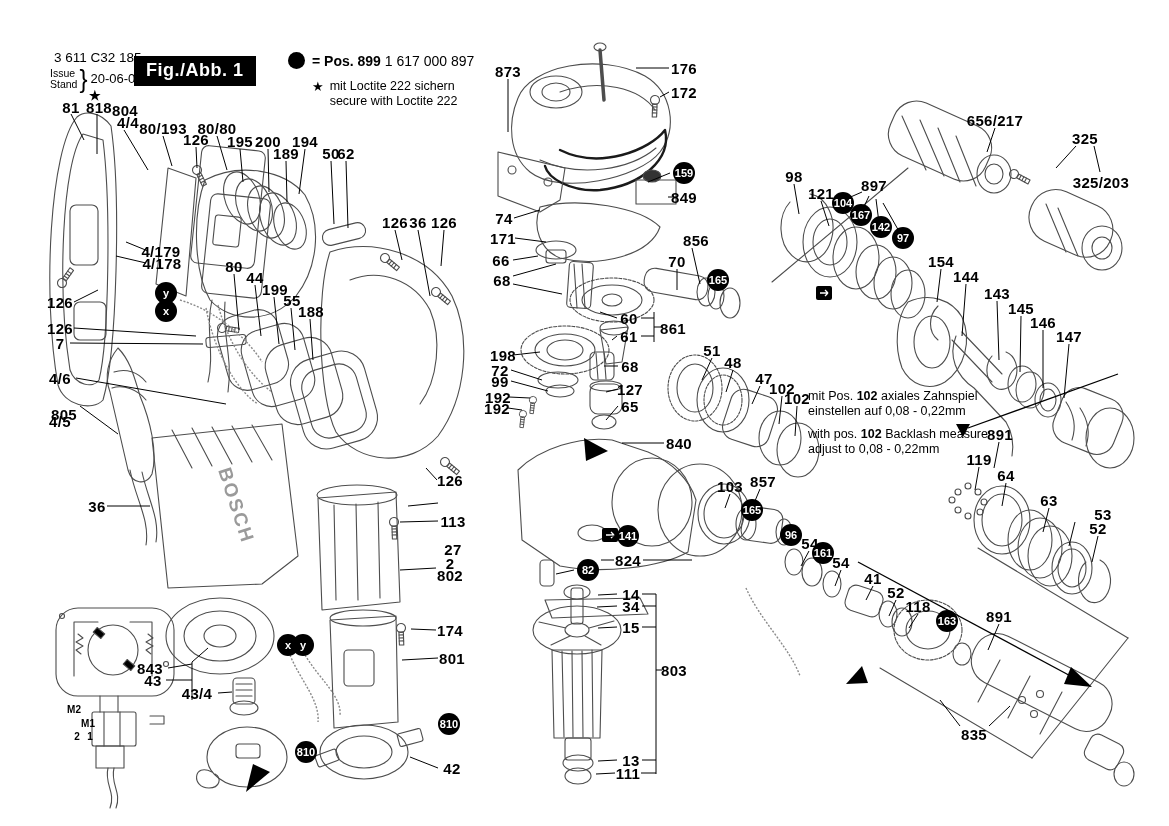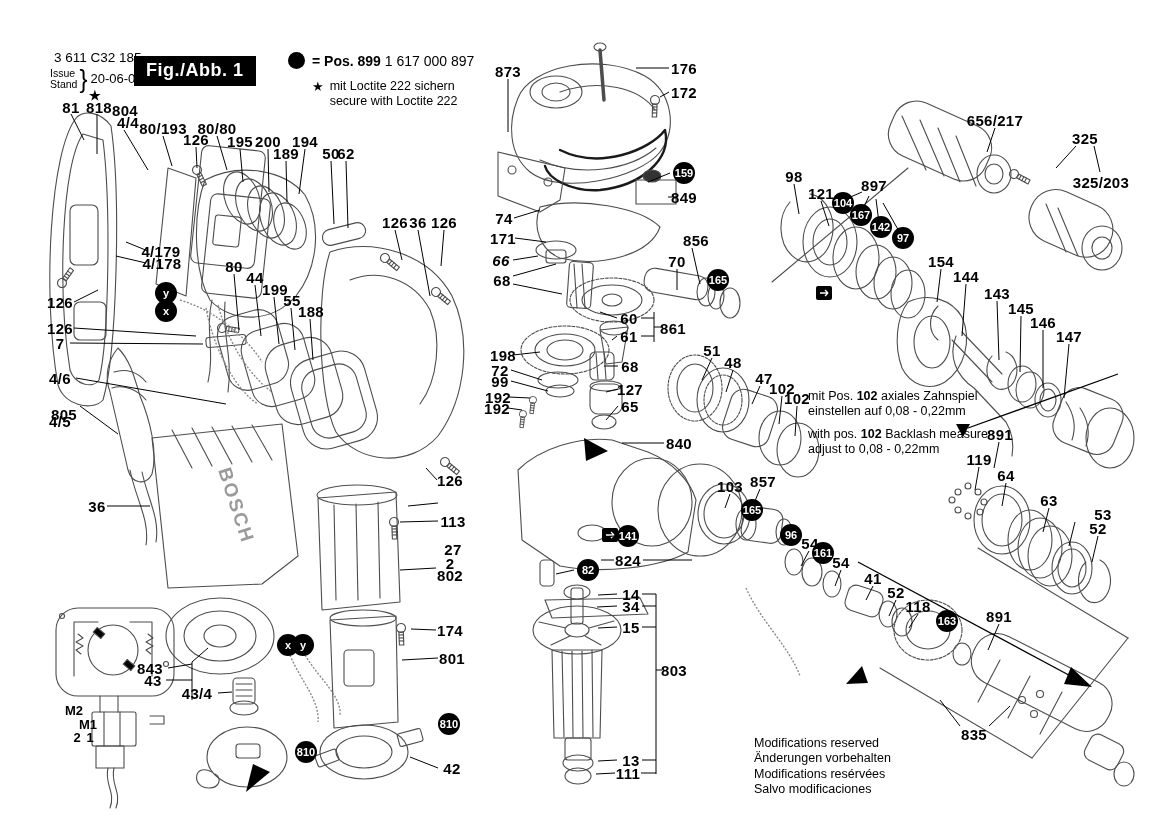--- a/index.html
+++ b/index.html
@@ -4,21 +4,21 @@
 <style>
   html,body{margin:0;padding:0;background:#fff;}
   .canvas{position:relative;width:1169px;height:826px;background:#ffffff;overflow:hidden;
           font-family:"Liberation Sans",sans-serif;color:#000;}
   svg.sketch{position:absolute;left:0;top:0;}
   .labels-layer{position:absolute;left:0;top:0;width:100%;height:100%;pointer-events:none;}
   .lbl{position:absolute;transform:translate(-50%,-50%);font-weight:bold;font-size:15px;
        white-space:nowrap;letter-spacing:.3px;line-height:1;}
   .lbl.badge{width:22px;height:22px;background:#000;color:#fff;border-radius:50%;
        font-size:11px;letter-spacing:0;display:flex;align-items:center;justify-content:center;}
-  .lbl.mini{font-size:13px;letter-spacing:0;}
+  .lbl.mini{font-size:10px;letter-spacing:0;}
   .lbl.star{font-size:13px;}
   .hdr-partnum{position:absolute;left:54px;top:50px;font-size:13.5px;}
   .issue{position:absolute;left:50px;top:66px;display:flex;align-items:center;font-size:10.5px;line-height:1.1;}
   .issue .brace{font-size:24px;font-weight:normal;margin:0 3px 0 2px;transform:scaleY(1.1);}
   .issue .date{font-size:13px;}
   .figbox{position:absolute;left:134px;top:56px;background:#000;color:#fff;font-weight:bold;
           font-size:18px;padding:4px 12px 5px;letter-spacing:.5px;}
   .legend{position:absolute;left:288px;top:52px;font-size:14px;}
   .legend .lg1{display:flex;align-items:center;gap:7px;}
   .legend .dot{width:17px;height:17px;border-radius:50%;background:#000;display:inline-block;}
@@ -520,21 +520,21 @@
       <span class="lbl plain" style="left: 674px; top: 670px;">803</span>
       <span class="lbl plain" style="left: 631px; top: 760px;">13</span>
       <span class="lbl plain" style="left: 628px; top: 773px;">111</span>
       <span class="lbl plain" style="left: 508px; top: 71px;">873</span>
       <span class="lbl plain" style="left: 684px; top: 68px;">176</span>
       <span class="lbl plain" style="left: 684px; top: 92px;">172</span>
       <span class="lbl badge" style="left: 684px; top: 173px;">159</span>
       <span class="lbl plain" style="left: 684px; top: 197px;">849</span>
       <span class="lbl plain" style="left: 504px; top: 218px;">74</span>
       <span class="lbl plain" style="left: 503px; top: 238px;">171</span>
-      <span class="lbl plain" style="left: 501px; top: 260px; font-style: italic;">66</span>
+      <span class="lbl plain" style="left: 501px; top: 260px;">66</span>
       <span class="lbl plain" style="left: 502px; top: 280px;">68</span>
       <span class="lbl plain" style="left: 503px; top: 355px;">198</span>
       <span class="lbl plain" style="left: 500px; top: 370px;">72</span>
       <span class="lbl plain" style="left: 500px; top: 381px;">99</span>
       <span class="lbl plain" style="left: 498px; top: 397px;">192</span>
       <span class="lbl plain" style="left: 497px; top: 408px;">192</span>
       <span class="lbl plain" style="left: 696px; top: 240px;">856</span>
       <span class="lbl plain" style="left: 677px; top: 261px;">70</span>
       <span class="lbl badge" style="left: 718px; top: 280px;">165</span>
       <span class="lbl plain" style="left: 629px; top: 318px;">60</span>
@@ -621,20 +621,14 @@
   </div>
 </div>
 
 <div class="note">
   <div><span>mit Pos. </span><b>102</b><span> axiales Zahnspiel</span></div>
   <div>einstellen auf 0,08 - 0,22mm</div>
   <div class="gap"><span>with pos. </span><b>102</b><span> Backlash measure</span></div>
   <div>adjust to 0,08 - 0,22mm</div>
 </div>
 
-<div class="footer">
-  <div>Modifications reserved</div>
-  <div>Änderungen vorbehalten</div>
-  <div>Modifications resérvées</div>
-  <div>Salvo modificaciones</div>
+
 </div>
 
-</div>
-
 </body></html>

